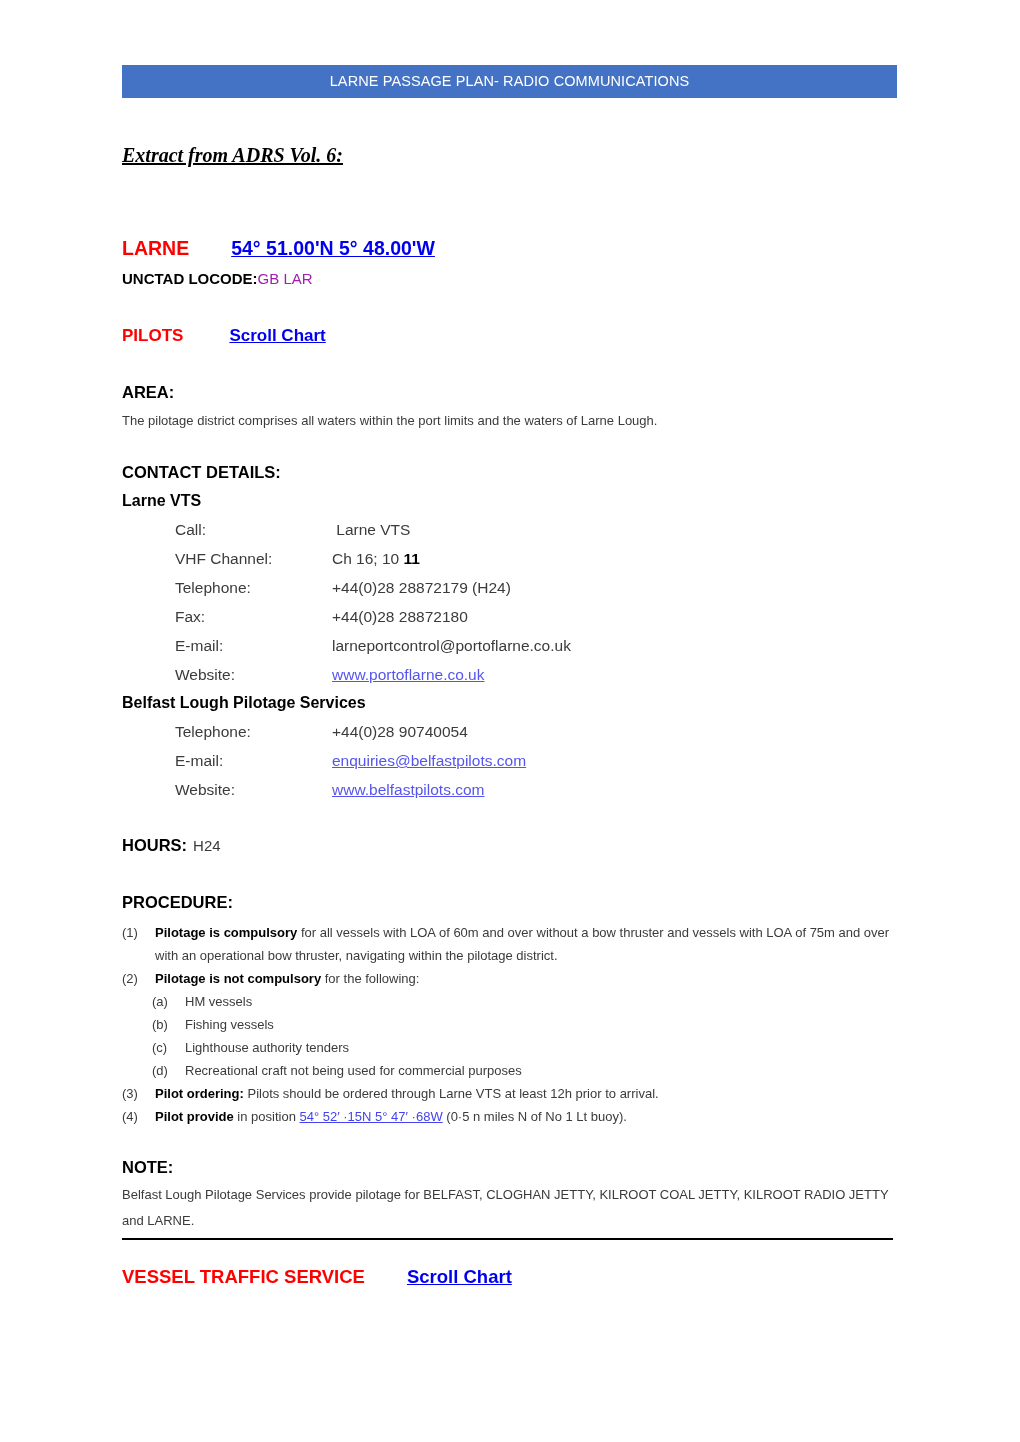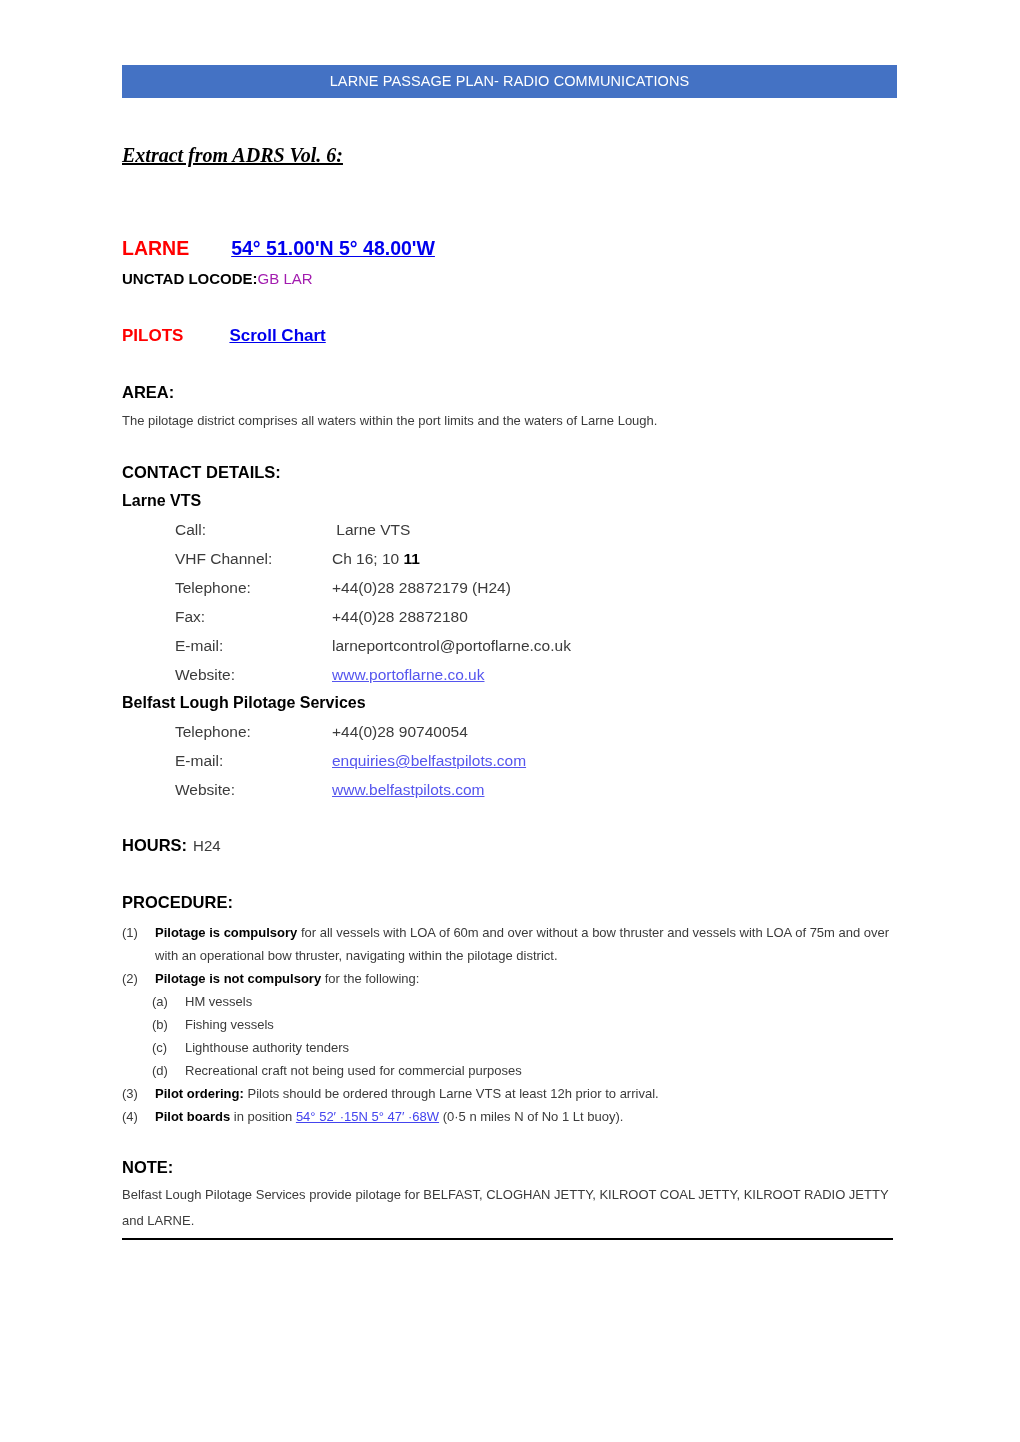--- a/index.html
+++ b/index.html
@@ -350,22 +350,25 @@
     <span class="txt">Recreational craft not being used for commercial purposes</span>
   </div>
 
   <div class="proc-item" style="left:122px; top:1082px; width:778px;">
     <span class="num">(3)</span>
     <span class="txt"><b>Pilot ordering:</b><span> Pilots should be ordered through Larne VTS at least 12h prior to arrival.</span></span>
   </div>
 
   <div class="proc-item" style="left:122px; top:1105px; width:778px;">
     <span class="num">(4)</span>
-    <span class="txt"><b>Pilot boards</b><span> in position </span><span class="coord-link">54° 52′ ·15N 5° 47′ ·68W</span><span> (0·5 n miles N of No 1 Lt buoy).</span></span>
+    <span class="txt"><b>Pilot provide</b><span> in position </span><span class="coord-link">54° 52′ ·15N 5° 47′ ·68W</span><span> (0·5 n miles N of No 1 Lt buoy).</span></span>
   </div>
 
   <div class="sec-head" style="top:1158px;">NOTE:</div>
   <div class="note-body" style="top:1182px;">Belfast Lough Pilotage Services provide pilotage for BELFAST, CLOGHAN JETTY, KILROOT COAL JETTY, KILROOT RADIO JETTY and LARNE.</div>
 
   <div class="rule"></div>
 
+  <div class="vts-row">
+    <span class="ttl">VESSEL TRAFFIC SERVICE</span><span class="scroll">Scroll Chart</span>
+  </div>
 
 </div>
 
 </body></html>

